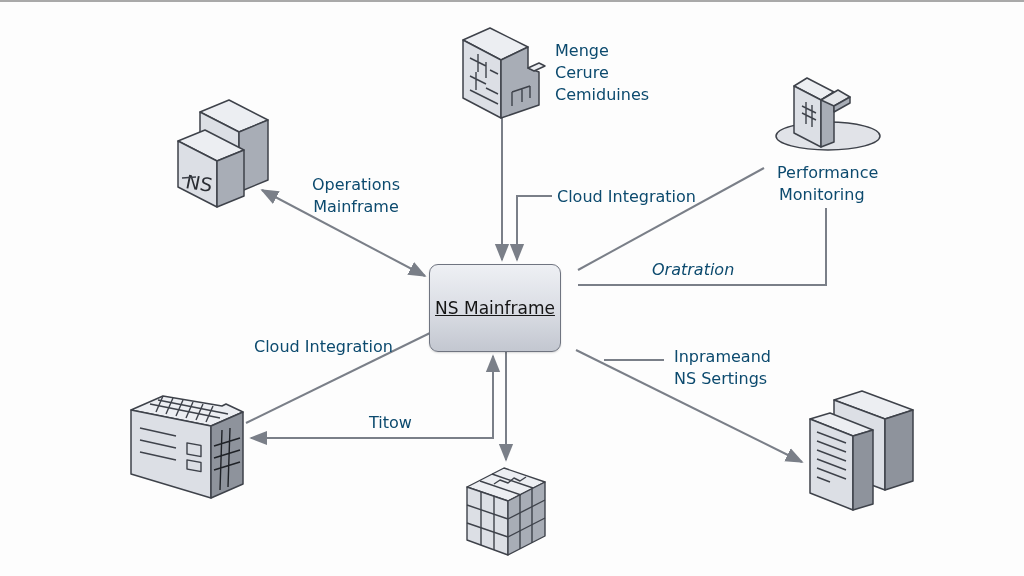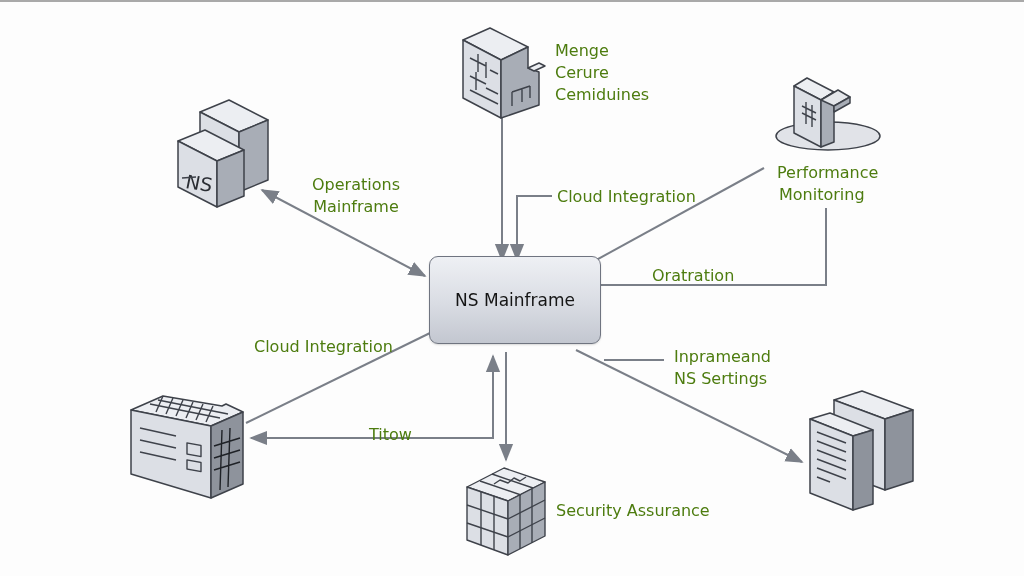--- a/index.html
+++ b/index.html
@@ -6,30 +6,31 @@
   body {
     width: 1024px; height: 576px; overflow: hidden; position: relative;
     background: #fdfdfd;
     font-family: "DejaVu Sans", "Liberation Sans", sans-serif;
     color: #1c1c1c;
   }
   .topbar { position: absolute; left: 0; top: 0; width: 1024px; height: 2px; background: #a9a9a9; }
   svg.diagram { position: absolute; left: 0; top: 0; }
   .label {
     position: absolute; font-size: 16px; line-height: 22px; white-space: nowrap;
-    color: #4d7c0f;
+    color: #0c4a6e;
   }
   .label span { display: block; }
   .hub {
-    position: absolute; left: 429px; top: 256px; width: 172px; height: 88px;
+    position: absolute; left: 429px; top: 264px; width: 132px; height: 88px;
     border: 1.6px solid #6f7480; border-radius: 9px; box-sizing: border-box;
     background: linear-gradient(180deg, #eef0f4 0%, #d9dce3 55%, #c3c7d0 100%);
     display: flex; align-items: center; justify-content: center;
     font-size: 17px; color: #151515;
     box-shadow: 0 1px 2px rgba(0,0,0,0.15);
+    text-decoration: underline;
   }
 </style>
 </head>
 <body>
 
 <div class="topbar"></div>
 
 <svg class="diagram" width="1024" height="576" viewBox="0 0 1024 576">
   <defs>
     <marker id="arr" viewBox="0 0 10 10" refX="9" refY="5" markerWidth="9" markerHeight="9" orient="auto-start-reverse">
@@ -133,32 +134,31 @@
   <span>Cerure</span>
   <span>Cemiduines</span>
 </div>
 
 <div class="label" style="left:777px; top:162px;">
   <span>Performance</span>
   <span style="padding-left:2px">Monitoring</span>
 </div>
 
 <div class="label" style="left:556px; top:500px;">
-  <span>Security Assurance</span>
 </div>
 
 <div class="label" style="left:312px; top:174px; text-align:center;">
   <span>Operations</span>
   <span>Mainframe</span>
 </div>
 
 <div class="label" style="left:557px; top:186px;">Cloud Integration</div>
 
-<div class="label" style="left:652px; top:265px;">Oratration</div>
+<div class="label" style="left:652px; top:259px;font-style:italic;">Oratration</div>
 
 <div class="label" style="left:254px; top:336px;">Cloud Integration</div>
 
-<div class="label" style="left:369px; top:424px;">Titow</div>
+<div class="label" style="left:369px; top:412px;">Titow</div>
 
 <div class="label" style="left:674px; top:346px;">
   <span>Inprameand</span>
   <span>NS Sertings</span>
 </div>
 
 </body></html>

